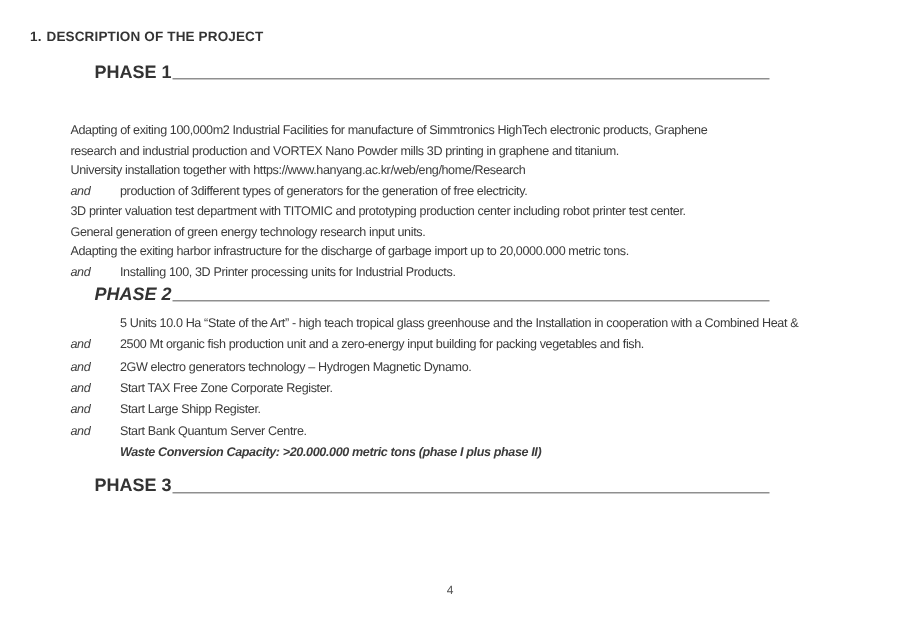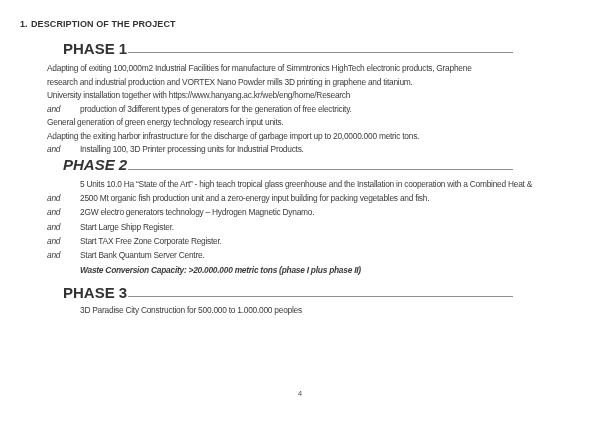--- a/index.html
+++ b/index.html
@@ -38,38 +38,38 @@
     margin-left: 47px;
     margin-right: 87px; 
   }
   .phase-label-row {
     display: flex;
     align-items: flex-end;
     line-height: 13.5px;
   }
   .phase-label {
     font-weight: bold;
-    font-size: 15px;
+    font-size: 12px;
     color: #333333;
     white-space: nowrap;
     padding-right: 1px;
     padding-left: 16px;
   }
   .phase-rule {
     flex: 1;
     border-bottom: 1px solid #8f8f8f;
     margin-bottom: 2px;
   }
   .phase-body {
     font-size: 8.4px;
     letter-spacing: -0.25px;
     line-height: 13.5px;
   }
   .phase-1 .phase-label-row { margin-top: 10px; }
-  .phase-1 .phase-body     { margin-top: 7px; }
+  .phase-1 .phase-body     { margin-top: 25px; }
   .phase-2 .phase-label-row { margin-top: 1.5px; font-style: italic; }
   .phase-2 .phase-body     { margin-top: 5px; line-height: 14.35px; }
   .phase-3 .phase-label-row { margin-top: 9px; }
   .phase-3 .phase-body     { margin-top: 4.5px; }
   .line {
     white-space: nowrap;
   }
   .prefix {
     display: inline-block;
     width: 33px;
@@ -105,46 +105,44 @@
       <section class="phase-section phase-1">
         <div class="phase-label-row">
           <span class="phase-label">PHASE 1</span>
           <span class="phase-rule"></span>
         </div>
         <div class="phase-body">
           <div class="line"><span>Adapting of exiting 100,000m2 Industrial Facilities for manufacture of Simmtronics HighTech electronic products, Graphene</span></div>
           <div class="line"><span>research and industrial production and VORTEX Nano Powder mills 3D printing in graphene and titanium.</span></div>
           <div class="line"><span>University installation together with https://www.hanyang.ac.kr/web/eng/home/Research</span></div>
           <div class="line"><span class="prefix">and</span><span>production of 3different types of generators for the generation of free electricity.</span></div>
+          <div class="line"><span>3D printer valuation test department with TITOMIC and prototyping production center including robot printer test center.</span></div>
           <div class="line"><span>General generation of green energy technology research input units.</span></div>
           <div class="line"><span>Adapting the exiting harbor infrastructure for the discharge of garbage import up to 20,0000.000 metric tons.</span></div>
           <div class="line"><span class="prefix">and</span><span>Installing 100, 3D Printer processing units for Industrial Products.</span></div>
         </div>
       </section>
       <section class="phase-section phase-2">
         <div class="phase-label-row">
           <span class="phase-label">PHASE 2</span>
           <span class="phase-rule"></span>
         </div>
         <div class="phase-body">
           <div class="line indent"><span>5 Units 10.0 Ha “State of the Art” - high teach tropical glass greenhouse and the Installation in cooperation with a Combined Heat &amp;</span></div>
           <div class="line"><span class="prefix">and</span><span>2500 Mt organic fish production unit and a zero-energy input building for packing vegetables and fish.</span></div>
           <div class="line"><span class="prefix">and</span><span>2GW electro generators technology – Hydrogen Magnetic Dynamo.</span></div>
+          <div class="line"><span class="prefix">and</span><span>Start TAX Free Zone Corporate Register.</span></div>
           <div class="line"><span class="prefix">and</span><span>Start Large Shipp Register.</span></div>
-          <div class="line"><span class="prefix">and</span><span>Start TAX Free Zone Corporate Register.</span></div>
           <div class="line"><span class="prefix">and</span><span>Start Bank Quantum Server Centre.</span></div>
           <div class="line indent emphasis"><span>Waste Conversion Capacity: &gt;20.000.000 metric tons (phase I plus phase II)</span></div>
         </div>
       </section>
       <section class="phase-section phase-3">
         <div class="phase-label-row">
           <span class="phase-label">PHASE 3</span>
           <span class="phase-rule"></span>
         </div>
-        <div class="phase-body">
-          <div class="line indent"><span>3D Paradise City Construction for 500.000 to 1.000.000 peoples</span></div>
-        </div>
       </section>
     </div>
 
   <div class="page-number">4</div>
 
 </div>
 
 </body></html>

